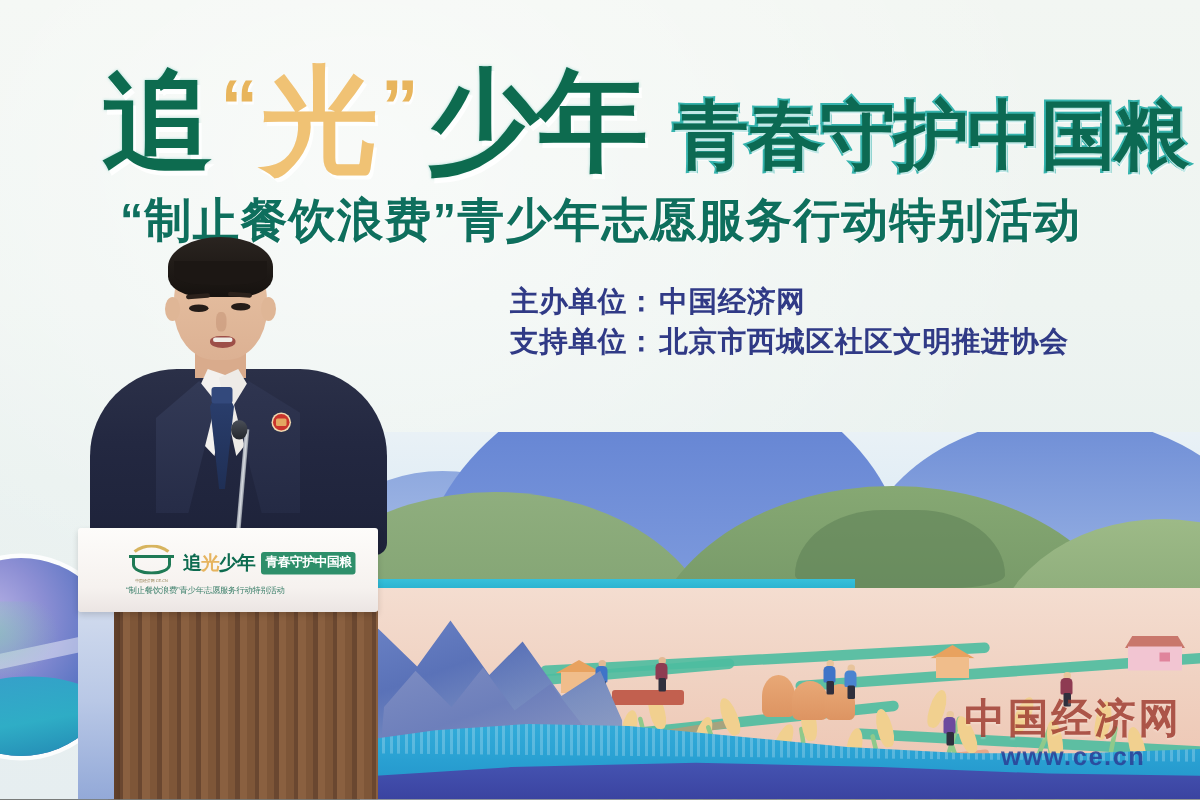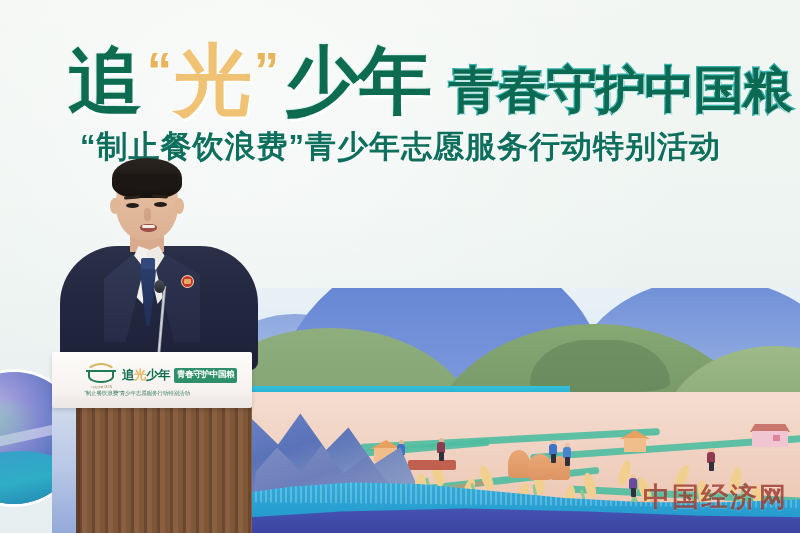--- a/index.html
+++ b/index.html
@@ -322,20 +322,26 @@
     <span class="hl-quote">“</span>
     <span class="hl-guang">光</span>
     <span class="hl-quote">”</span>
     <span class="hl-main">少年</span>
     <span class="hl-sub">青春守护中国粮</span>
   </div>
 
   <div class="subtitle">“制止餐饮浪费”青少年志愿服务行动特别活动</div>
 
   <div class="orgs">
+    <div class="org-line">
+      <span class="org-label">主办单位：</span><span>中国经济网</span>
+    </div>
+    <div class="org-line">
+      <span class="org-label">支持单位：</span><span>北京市西城区社区文明推进协会</span>
+    </div>
   </div>
 
   <div class="mural">
     <div class="m-sky"></div>
     <div class="m-mtn-far3"></div>
     <div class="m-mtn-far"></div>
     <div class="m-mtn-far2"></div>
     <div class="m-hill-a"></div>
     <div class="m-hill-b"></div>
     <div class="m-hill-c"></div>
@@ -493,15 +499,16 @@
           <span>追</span><span class="g">光</span><span>少年</span>
         </div>
         <div class="ps-badge">青春守护中国粮</div>
       </div>
       <div class="ps-t2">“制止餐饮浪费”青少年志愿服务行动特别活动</div>
     </div>
   </div>
 
   <div class="watermark">
     <div class="wm-cn">中国经济网</div>
+    <div class="wm-url">www.ce.cn</div>
   </div>
 
 </div>
 
 </body></html>

